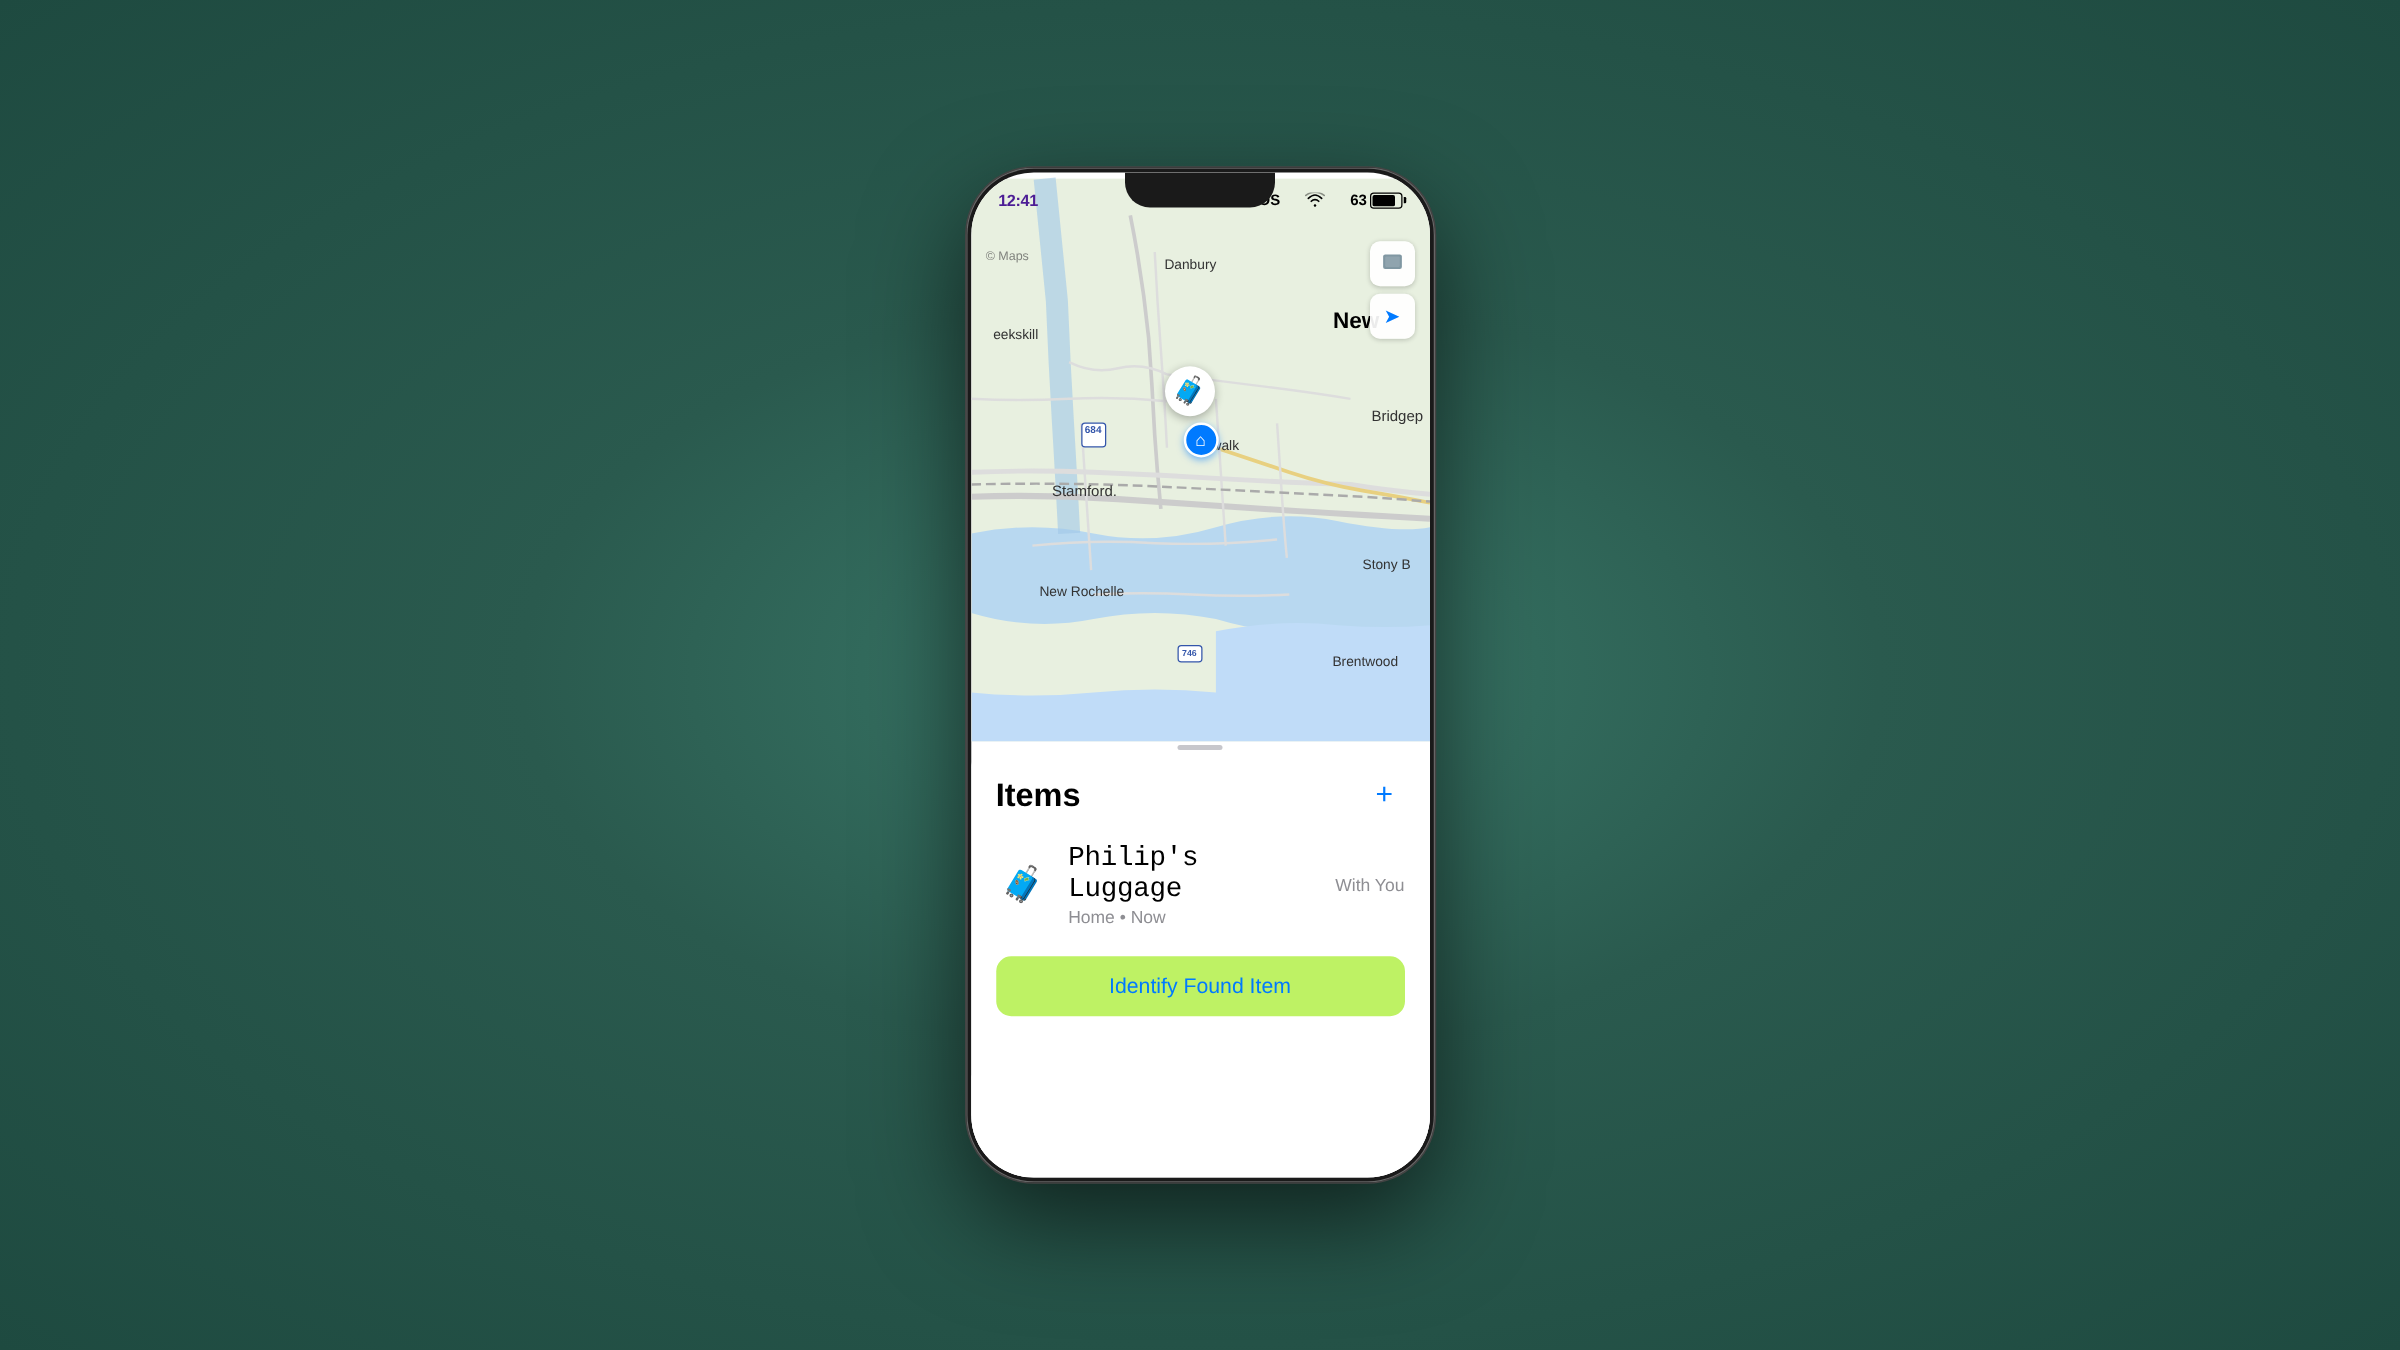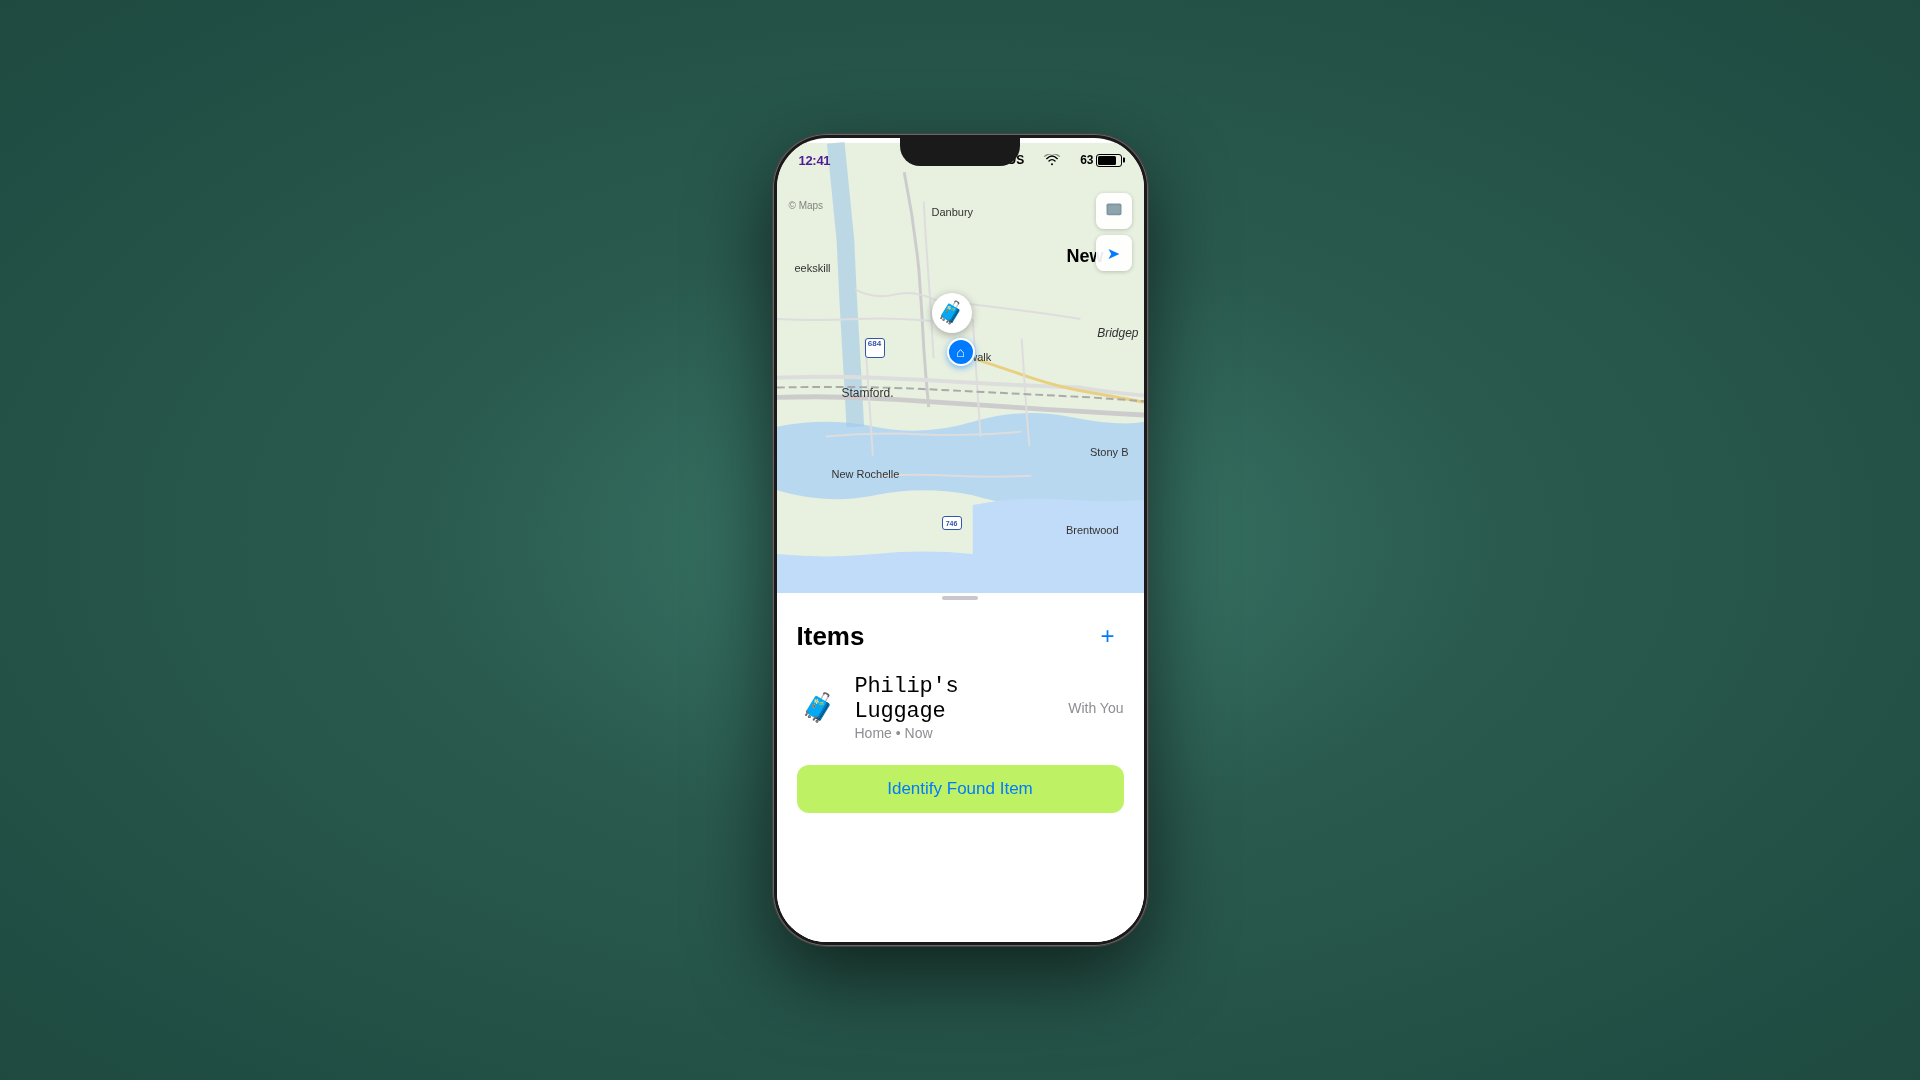--- a/index.html
+++ b/index.html
@@ -376,21 +376,20 @@
       color: #333;
       font-weight: 500;
     }
     .city-bridgep {
       position: absolute;
       top: 188px;
       right: 5px;
       font-size: 12px;
       color: #333;
       font-weight: 500;
-      font-style: italic;
     }
     .city-peekskill {
       position: absolute;
       top: 124px;
       left: 5px;
       font-size: 11px;
       color: #333;
       font-weight: 500;
       margin-left: 13px;
     }

